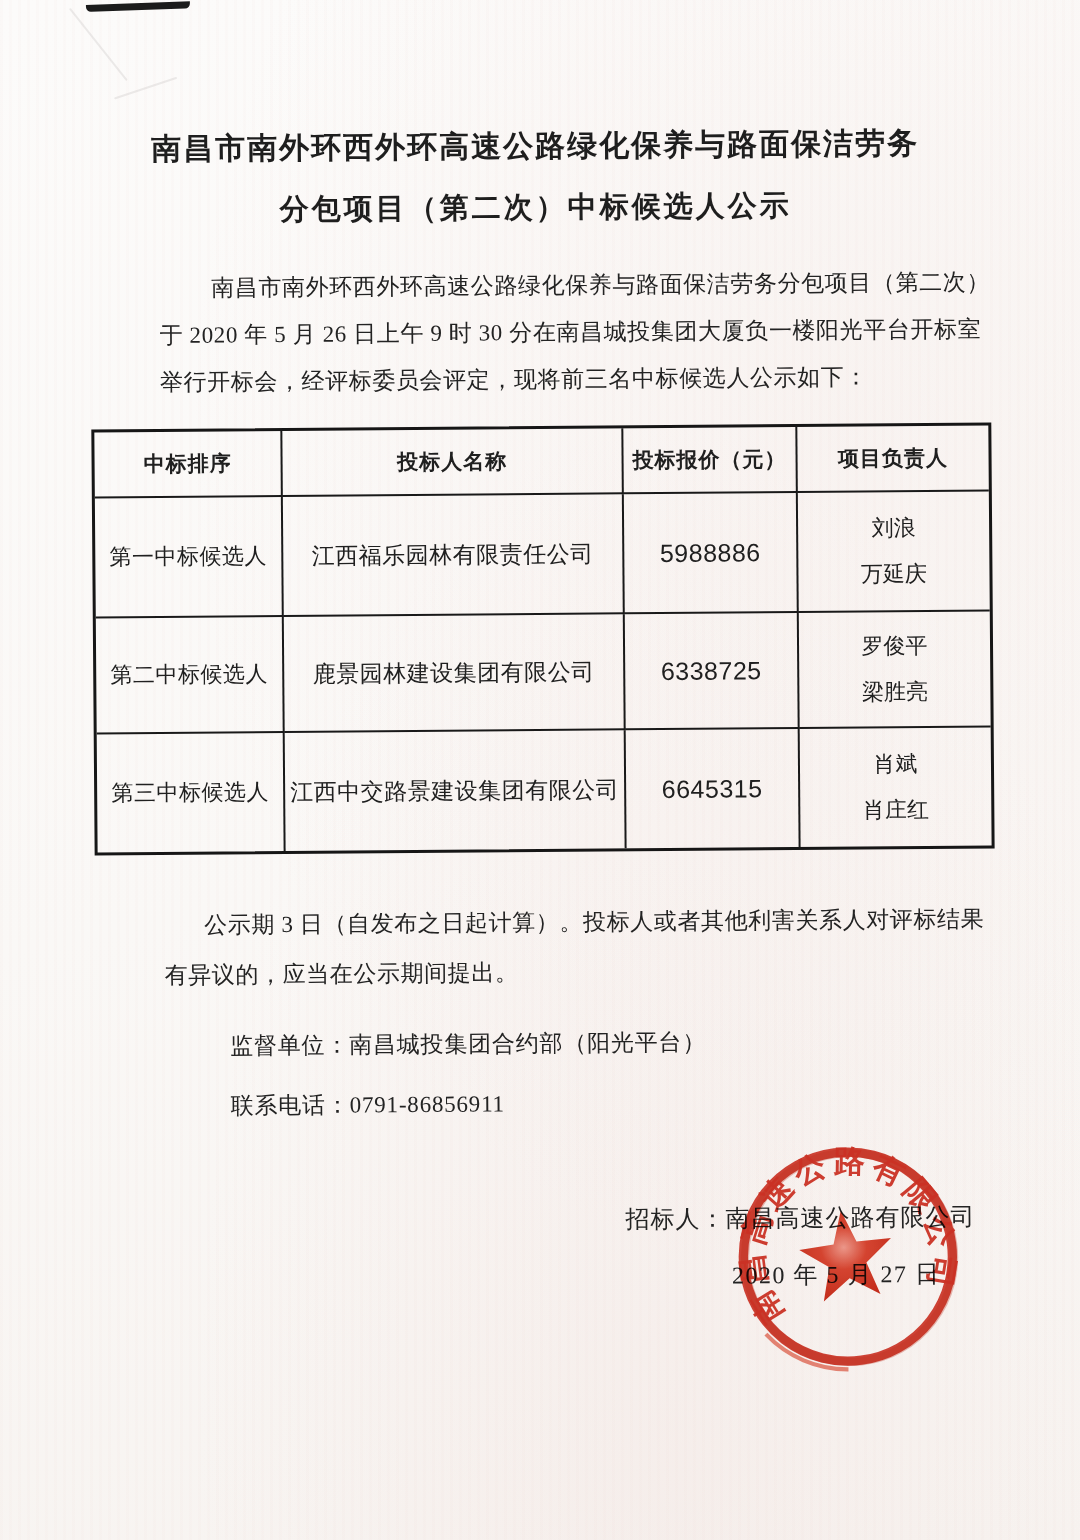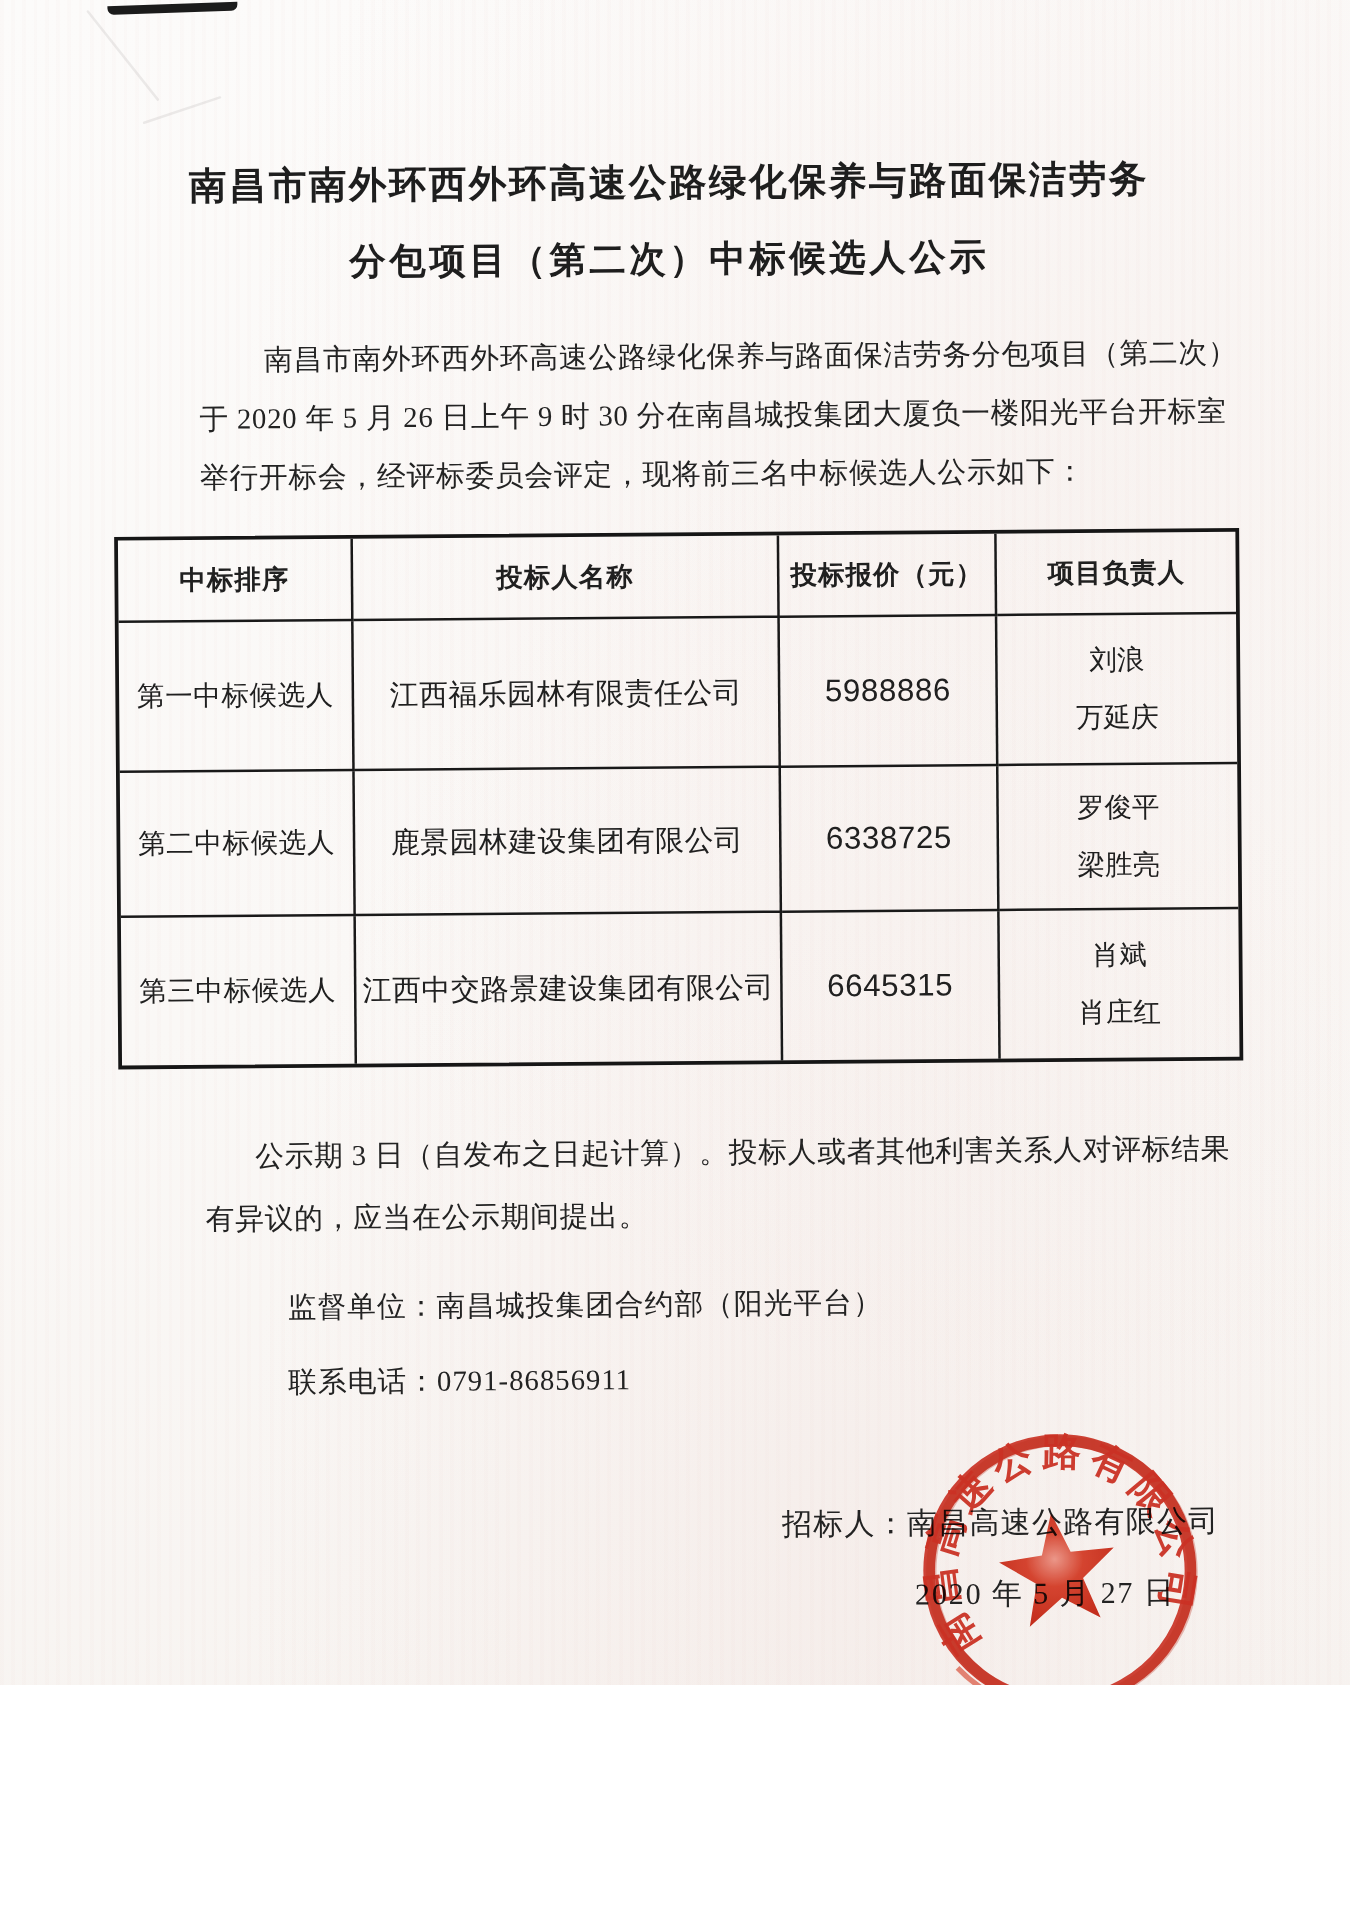--- a/index.html
+++ b/index.html
@@ -2,21 +2,21 @@
 <html lang="zh"><head>
 <meta charset="utf-8">
 <style>
   html,body{margin:0;padding:0;}
   body{
     width:1080px;height:1540px;overflow:hidden;
     font-family:"Liberation Serif", serif;
     color:#222;
   }
   #page{
-    position:relative;width:1080px;height:1348px;overflow:hidden;
+    position:relative;width:1080px;height:1540px;overflow:hidden;
     background:
       radial-gradient(ellipse at 78% 28%, rgba(236,213,207,.18), rgba(0,0,0,0) 55%),
       radial-gradient(ellipse at 62% 92%, rgba(238,215,211,.22), rgba(0,0,0,0) 50%),
       repeating-linear-gradient(90deg, rgba(228,196,190,.05) 0 3px, rgba(0,0,0,0) 3px 9px),
       linear-gradient(170deg,#fcfbfa 0%,#faf8f6 55%,#f7f3f0 100%);
   }
   #sheet{
     position:absolute;inset:0;
     transform:rotate(-0.45deg);
     transform-origin:540px 770px;

